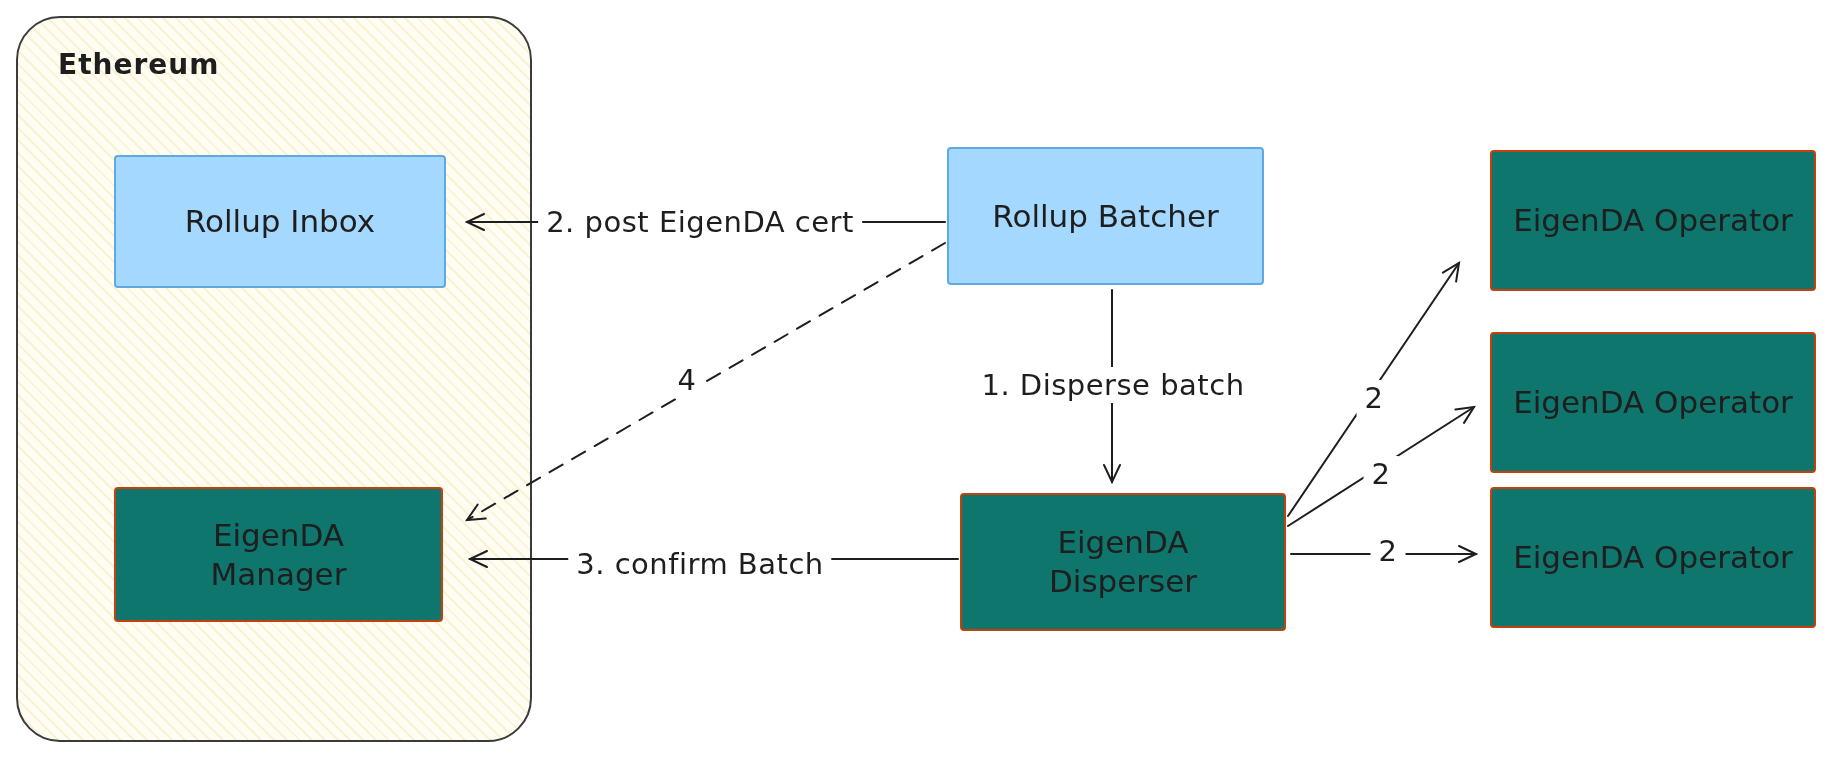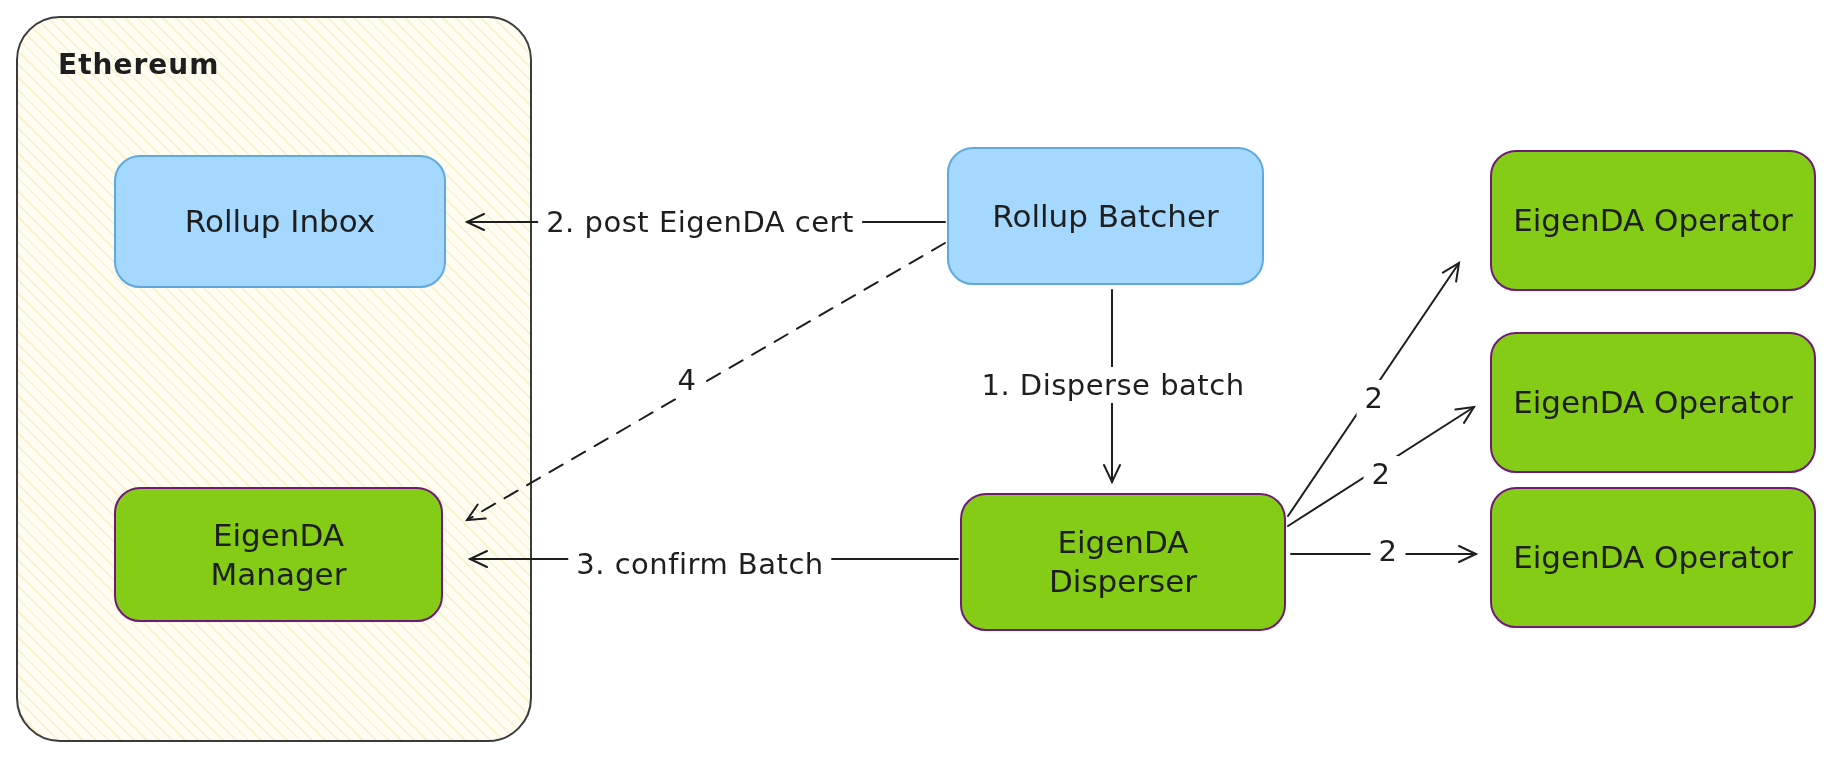--- a/index.html
+++ b/index.html
@@ -34,28 +34,28 @@
     font-size: 28px;
     font-weight: 700;
     letter-spacing: 1px;
   }
   .node {
     position: absolute;
     display: flex;
     align-items: center;
     justify-content: center;
     text-align: center;
-    border-radius: 26px;
+    border-radius: 4px;
     box-sizing: border-box;
     font-size: 31px;
     line-height: 1.25;
   }
   .node-label { white-space: pre-line; }
   .node.blue  { background: #a5d8ff; border: 2px solid #5fa8e0; }
-  .node.green { background: #84cc16; border: 2px solid #701a75; }
+  .node.green { background: #0f766e; border: 2px solid #c2410c; }
 
   #rollup-inbox      { left: 114px;  top: 155px; width: 332px; height: 133px; }
   #eigenda-manager   { left: 114px;  top: 487px; width: 329px; height: 135px; }
   #rollup-batcher    { left: 947px;  top: 147px; width: 317px; height: 138px; }
   #eigenda-disperser { left: 960px;  top: 493px; width: 326px; height: 138px; }
   #operator-top      { left: 1490px; top: 150px; width: 326px; height: 141px; }
   #operator-mid      { left: 1490px; top: 332px; width: 326px; height: 141px; }
   #operator-bottom   { left: 1490px; top: 487px; width: 326px; height: 141px; }
 
   #edge-layer {

